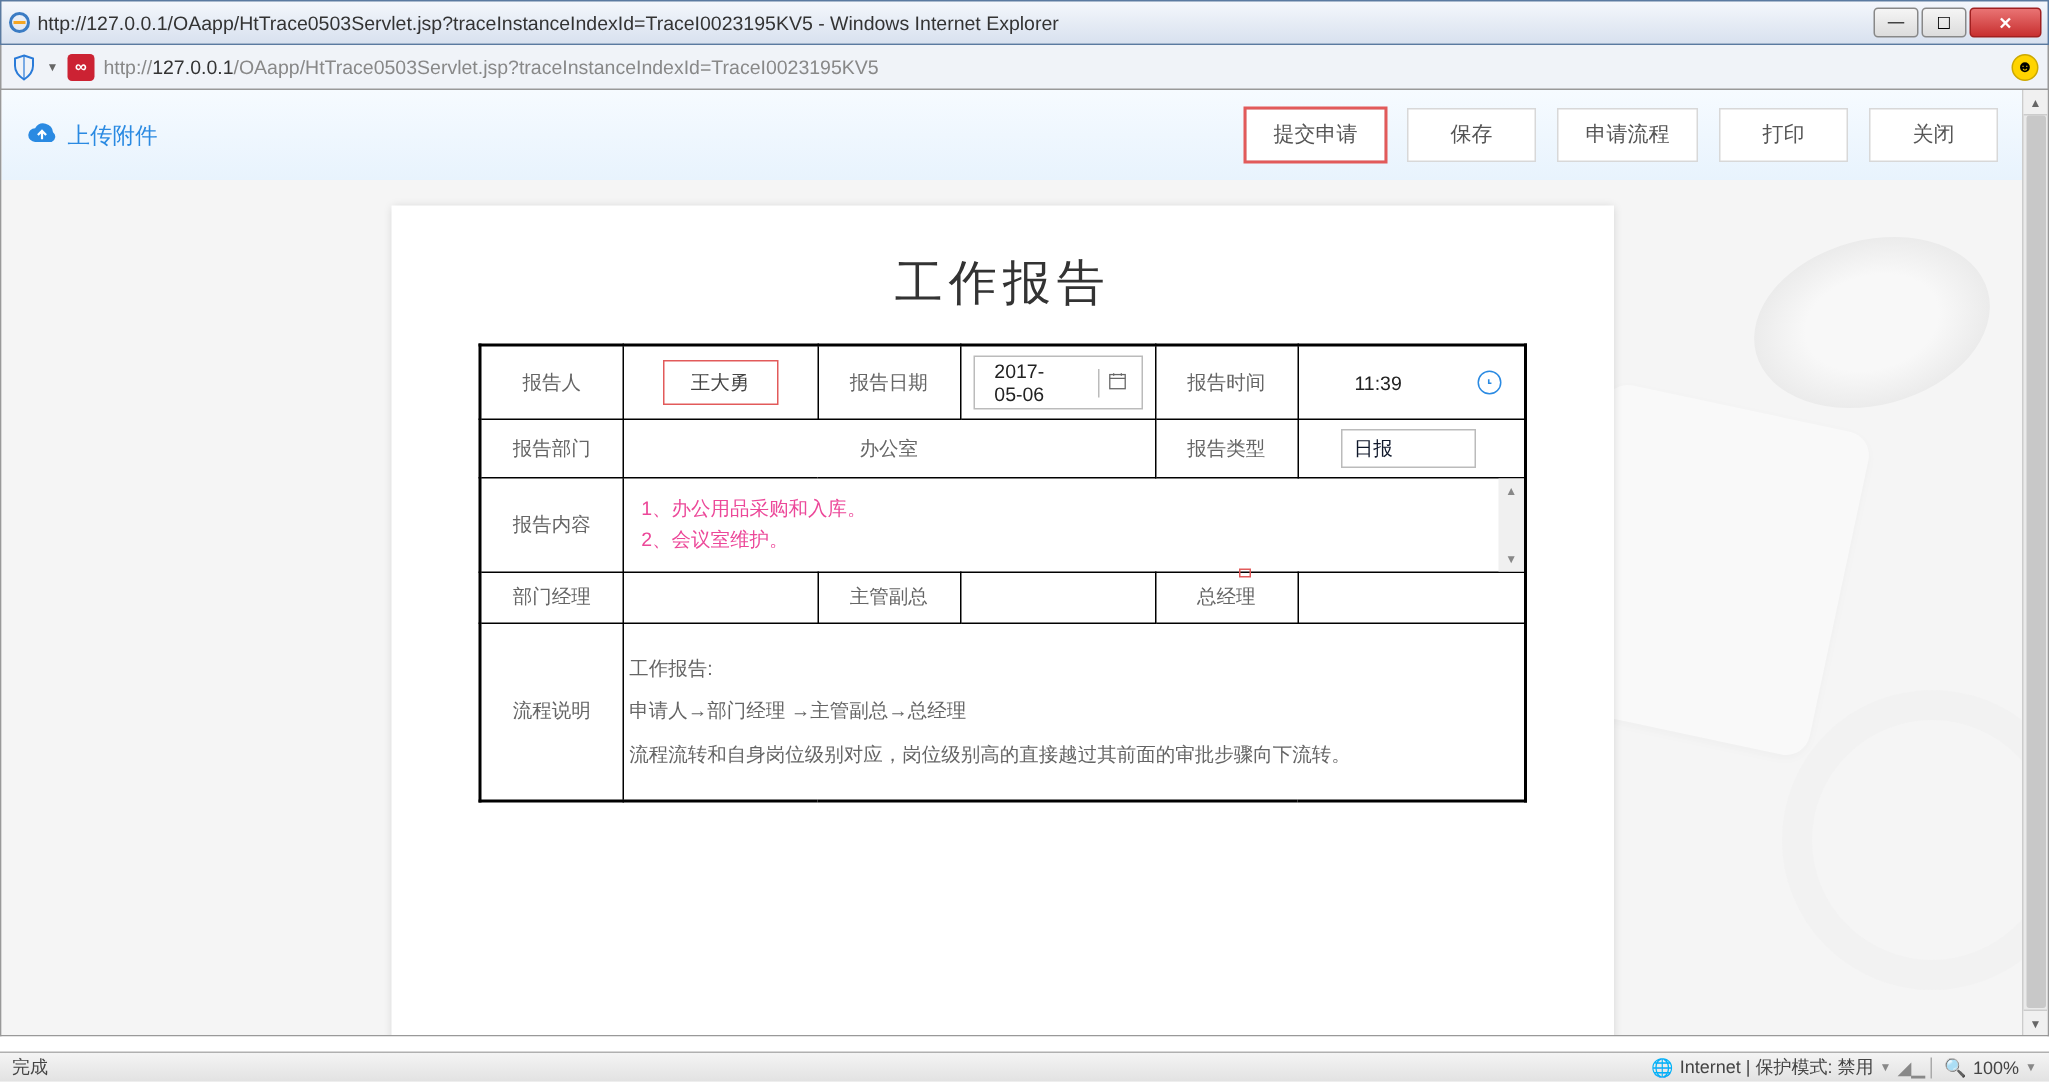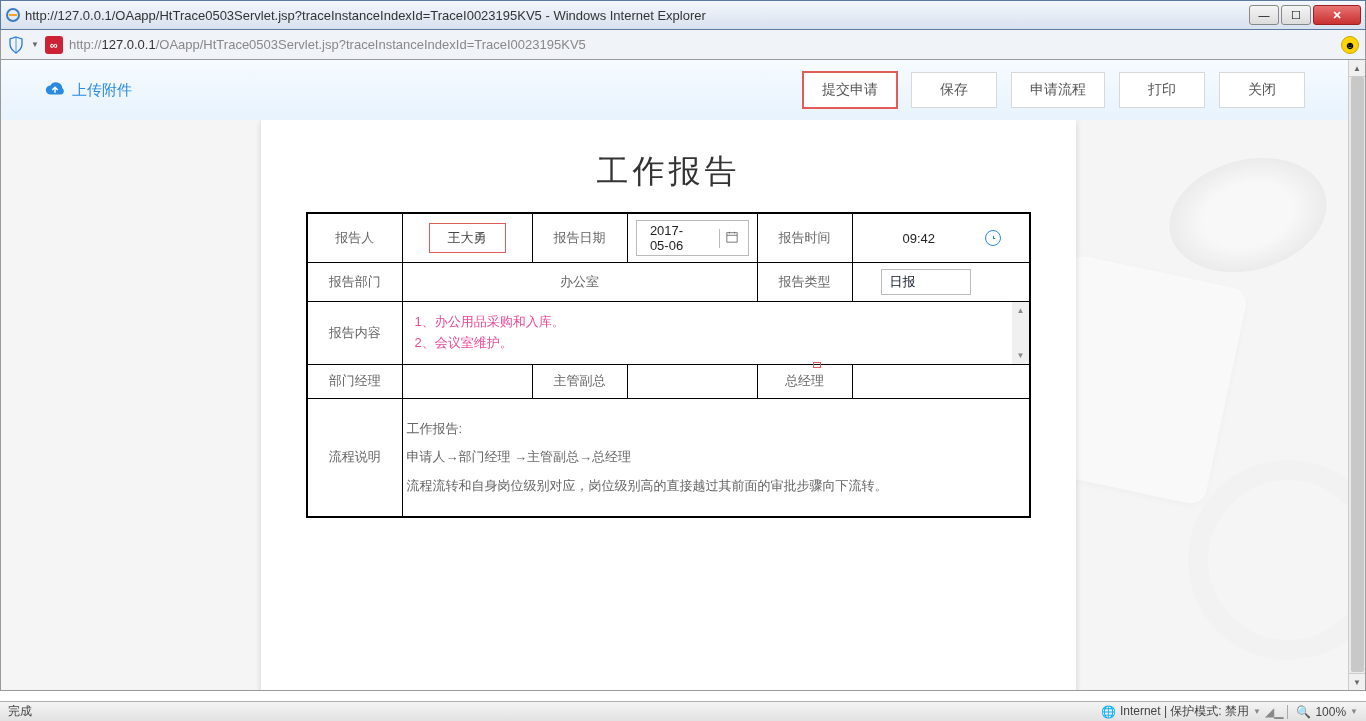--- a/index.html
+++ b/index.html
@@ -56,21 +56,21 @@
     .varrow.bottom { border-bottom: none; border-top: 1px solid #ccc; position: absolute; bottom: 0; width: 100%; }
     .vthumb { position: absolute; top: 17px; left: 2px; width: 13px; height: 595px; background: #c8c8c8; border-radius: 2px; }
     
     
     .topbar {
       position: absolute; top: 0; left: 0; right: 17px;
       height: 60px;
       background: linear-gradient(to bottom, #f6fbff, #e8f3fd);
       display: flex;
       align-items: center;
-      padding: 0 43px;
+      padding: 0 16px;
       justify-content: space-between;
     }
     .upload-link { display: flex; align-items: center; gap: 6px; color: #2a8ae2; font-size: 15px; cursor: pointer; }
     .cloud-icon { width: 22px; height: 16px; }
     .toolbar-buttons { display: flex; gap: 14px; }
     .tbtn {
       min-width: 86px; height: 36px;
       border: 1px solid #d8d8d8;
       background: #fff;
       display: flex; align-items: center; justify-content: center;
@@ -84,25 +84,25 @@
     .page-body {
       position: absolute; top: 60px; left: 0; right: 17px; bottom: 0;
       background: #f5f5f5;
       overflow: hidden;
     }
     .bg-mouse { position: absolute; right: 20px; top: 40px; width: 160px; height: 110px; background: radial-gradient(ellipse at center, #fafafa 40%, #e5e5e5 70%); border-radius: 50%; opacity: 0.6; transform: rotate(-15deg); }
     .bg-calc { position: absolute; right: 120px; top: 150px; width: 180px; height: 220px; background: #fcfcfc; border-radius: 16px; opacity: 0.6; transform: rotate(12deg); box-shadow: 0 2px 8px rgba(0,0,0,0.05); }
     .bg-plate { position: absolute; right: -40px; bottom: 30px; width: 200px; height: 200px; border: 20px solid #f0f0f0; border-radius: 50%; opacity: 0.6; }
     
     .paper {
-      position: absolute; left: 260px; top: 0;
+      position: absolute; left: 260px; top: 17px;
       width: 815px; min-height: 580px;
       background: #fff;
       box-shadow: 0 1px 6px rgba(0,0,0,0.15);
-      padding: 20px 45px;
+      padding: 20px 58px;
     }
     .paper-title { text-align: center; font-size: 32px; font-weight: 400; color: #333; letter-spacing: 4px; margin: 10px 0 18px; }
     
     table.form {
       width: 100%;
       border-collapse: collapse;
       border: 2px solid #000;
     }
     table.form td {
       border: 1px solid #000;
@@ -235,21 +235,21 @@
                       <line x1="1" y1="5" x2="13" y2="5" stroke="#666"></line>
                       <line x1="4" y1="1" x2="4" y2="3" stroke="#666"></line>
                       <line x1="10" y1="1" x2="10" y2="3" stroke="#666"></line>
                     </svg>
               </span>
             </span>
           </td>
           <td class="lbl" style="width:90px">报告时间</td>
           <td class="center">
             <span class="time-field">
-              <span>09:42</span>
+              <span>11:39</span>
               <span class="clk-icon">
                 <svg viewBox="0 0 10 10" width="9" height="9">
                       <path d="M5 2 V5 H7" fill="none" stroke="#2a8ae2" stroke-width="1.2"></path>
                     </svg>
               </span>
             </span>
           </td>
         </tr>
         <tr>
           <td class="lbl">报告部门</td>

